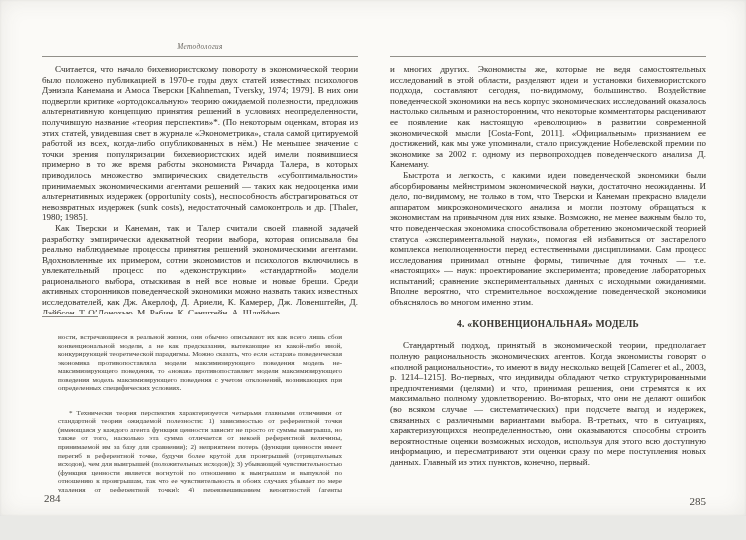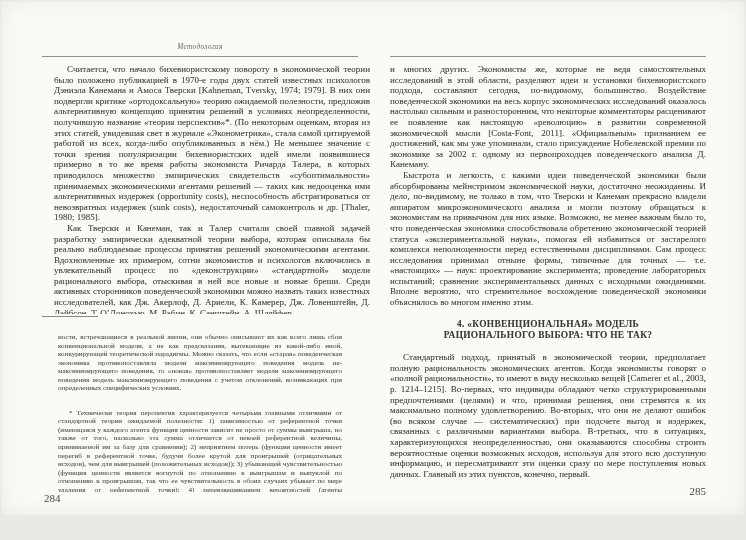--- a/index.html
+++ b/index.html
@@ -33,21 +33,21 @@
   .main-text{
     position:absolute;top:64px;width:316px;
     overflow:hidden;
     font-size:9px;line-height:10.6px;
     text-align:justify;
     color:var(--ink,#474540);
     text-shadow:0 0 0.4px rgba(70,68,60,0.35);
   }
   .page.left  .running-head,.page.left  .head-rule,.page.left  .main-text{left:42px;}
   .page.right .running-head,.page.right .head-rule,.page.right .main-text{left:17px;}
-  .page.left .main-text{max-height:250px;margin-left:12px;}
+  .page.left .main-text{max-height:250px;}
   .page.right .main-text{max-height:428px;}
 
   p.para{margin:0;padding:0;}
   p.indent{text-indent:13px;}
 
   .section-heading{
     margin:11px 0 10px 0;
     text-align:center;
     font-weight:bold;
     font-size:9.4px;line-height:11.8px;
@@ -69,21 +69,21 @@
     color:var(--ink-light,#57554f);
     text-shadow:0 0 0.3px rgba(70,68,60,0.3);
   }
   p.fn.indent{text-indent:11px;}
 
   .page-number{
     position:absolute;
     font-size:11px;color:var(--ink,#474540);
   }
   .pn-left{left:44px;top:492px;}
-  .pn-right{right:40px;top:485px;text-align:center;}
+  .pn-right{right:40px;top:495px;text-align:center;}
 </style>
 </head>
 <body>
 
 <div class="spread">
 
   <div class="page left">
     <div class="running-head">Методология</div>
     <div class="head-rule"></div>
     <div class="main-text">
@@ -98,20 +98,19 @@
     <div class="page-number pn-left">284</div>
   </div>
 
   <div class="page right">
     <div class="head-rule"></div>
     <div class="main-text">
       <p class="para">и многих других. Экономисты же, которые не ведя самостоятельных исследований в этой области, разделяют идеи и установки бихевиористского подхода, составляют сегодня, по-видимому, большинство. Воздействие поведенческой экономики на весь корпус экономических исследований оказалось настолько сильным и разносторонним, что некоторые комментаторы расценивают ее появление как настоящую «революцию» в развитии современной экономической мысли [Costa-Font, 2011]. «Официальным» признанием ее достижений, как мы уже упоминали, стало присуждение Нобелевской премии по экономике за 2002 г. одному из первопроходцев поведенческого анализа Д. Канеману.</p>
       <p class="para indent">Быстрота и легкость, с какими идеи поведенческой экономики были абсорбированы мейнстримом экономической науки, достаточно неожиданны. И дело, по-видимому, не только в том, что Тверски и Канеман прекрасно владели аппаратом микроэкономического анализа и могли поэтому обращаться к экономистам на привычном для них языке. Возможно, не менее важным было то, что поведенческая экономика способствовала обретению экономической теорией статуса «экспериментальной науки», помогая ей избавиться от застарелого комплекса неполноценности перед естественными дисциплинами. Сам процесс исследования принимал отныне формы, типичные для точных — т.е. «настоящих» — наук: проектирование эксперимента; проведение лабораторных испытаний; сравнение экспериментальных данных с исходными ожиданиями. Вполне вероятно, что стремительное восхождение поведенческой экономики объяснялось во многом именно этим.</p>
       <div class="section-heading">
         <div>4. «КОНВЕНЦИОНАЛЬНАЯ» МОДЕЛЬ</div>
-        <div>РАЦИОНАЛЬНОГО ВЫБОРА: ЧТО НЕ ТАК?</div>
       </div>
       <p class="para indent">Стандартный подход, принятый в экономической теории, предполагает полную рациональность экономических агентов. Когда экономисты говорят о «полной рациональности», то имеют в виду несколько вещей [Camerer et al., 2003, p. 1214–1215]. Во-первых, что индивиды обладают четко структурированными предпочтениями (целями) и что, принимая решения, они стремятся к их максимально полному удовлетворению. Во-вторых, что они не делают ошибок (во всяком случае — систематических) при подсчете выгод и издержек, связанных с различными вариантами выбора. В-третьих, что в ситуациях, характеризующихся неопределенностью, они оказываются способны строить вероятностные оценки возможных исходов, используя для этого всю доступную информацию, и пересматривают эти оценки сразу по мере поступления новых данных. Главный из этих пунктов, конечно, первый.</p>
     </div>
     <div class="page-number pn-right">285</div>
   </div>
 
 </div>
 
 </body></html>

